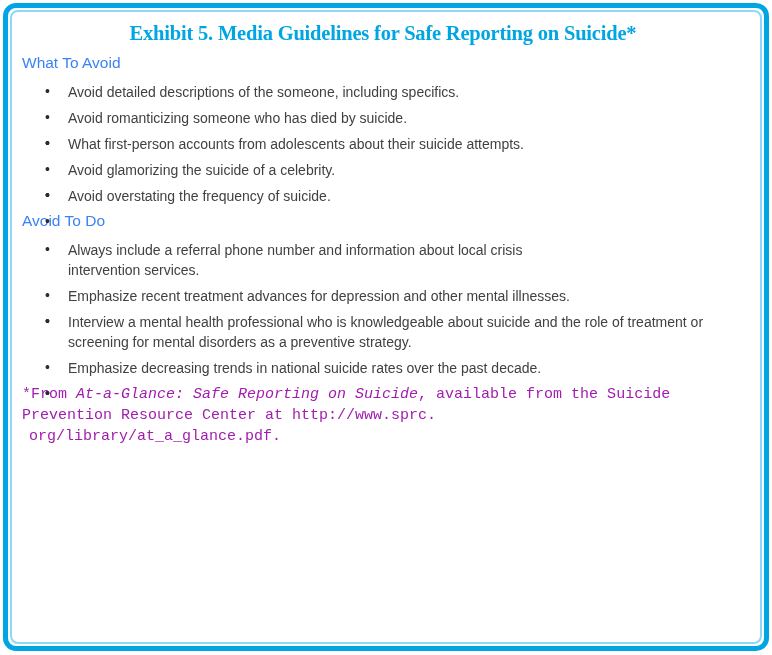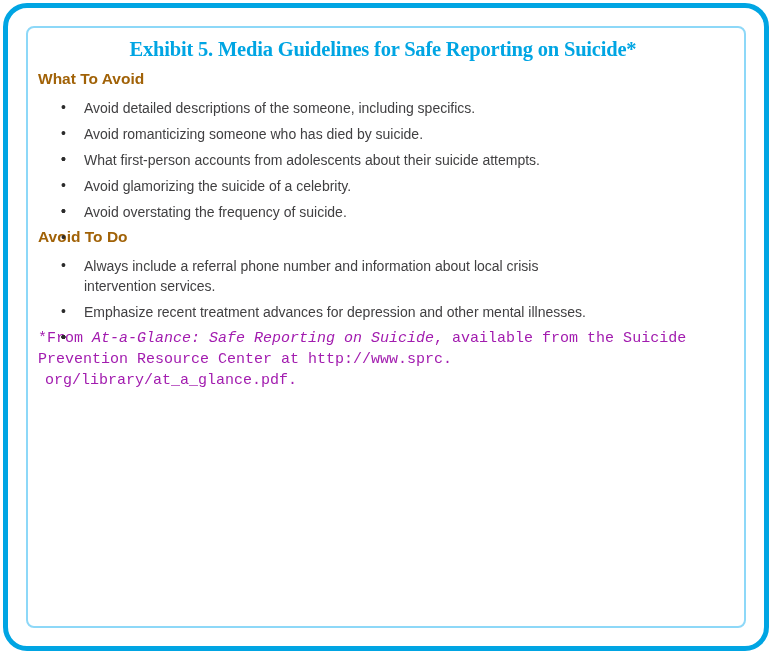--- a/index.html
+++ b/index.html
@@ -11,22 +11,22 @@
     overflow: hidden;
     font-family: "Liberation Sans", sans-serif;
   }
   .exhibit-box {
     position: absolute;
     top: 3px;
     left: 3px;
     right: 3px;
     bottom: 4px;
     border: 5px solid #00A5E3;
-    border-radius: 24px;
-    padding: 18px;
+    border-radius: 13px;
+    padding: 2px;
     box-sizing: border-box;
     background: #ffffff;
   }
   .exhibit-inner {
     width: 100%;
     height: 100%;
     box-sizing: border-box;
     border: 2px solid #8DD8F8;
     border-radius: 8px;
     padding: 6px 16px 0 10px;
@@ -40,22 +40,22 @@
     font-weight: bold;
     font-size: 20.5px;
     line-height: 26px;
     color: #00A5E3;
     letter-spacing: -0.2px;
   }
   .section-heading {
     margin: 2px 0 10px 0;
     font-size: 15.5px;
     line-height: 18px;
-    font-weight: bold;
-    color: #a16207;
+    font-weight: normal;
+    color: #3b82f6;
   }
   ul.guideline-list {
     margin: 0 0 2px 0;
     padding: 0 0 0 46px;
     list-style: none;
   }
   ul.guideline-list li {
     position: relative;
     margin: 0 0 6px 0;
     font-size: 14px;
@@ -109,22 +109,23 @@
       </ul>
     </section>
 
     <section>
       <h2 class="section-heading">Avoid To Do</h2>
       <ul class="guideline-list">
         <li><span class="bullet">•</span><span class="li-text">Always include a referral phone number and information about local crisis
 intervention services.</span></li>
         <li><span class="bullet">•</span><span class="li-text">Emphasize recent treatment advances for depression and other mental illnesses.</span></li>
         <li><span class="bullet">•</span></li>
-        <li><span class="bullet">•</span></li>
-        <li><span class="bullet">•</span></li>
+        <li><span class="bullet">•</span><span class="li-text">Interview a mental health professional who is knowledgeable about suicide and the role of treatment or
+screening for mental disorders as a preventive strategy.</span></li>
+        <li><span class="bullet">•</span><span class="li-text">Emphasize decreasing trends in national suicide rates over the past decade.</span></li>
         <li><span class="bullet">•</span></li>
         <li><span class="bullet">•</span></li>
       </ul>
     </section>
 
     <div class="footnote">
       <span class="fn-line1"><span>*</span><span>From </span><i>At-a-Glance: Safe Reporting on Suicide</i><span>, available from the Suicide Prevention Resource Center at http://www.sprc.</span></span>
       <span class="fn-line2">org/library/at_a_glance.pdf.</span>
     </div>
 

